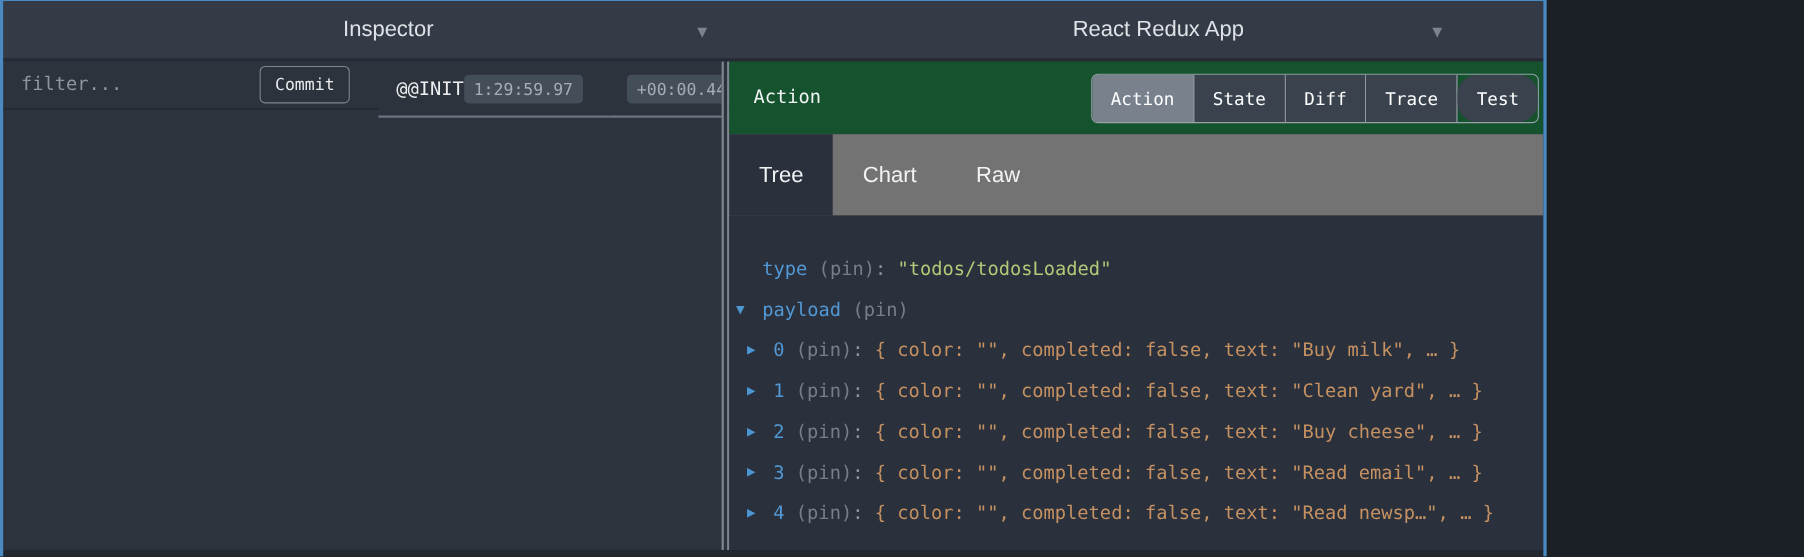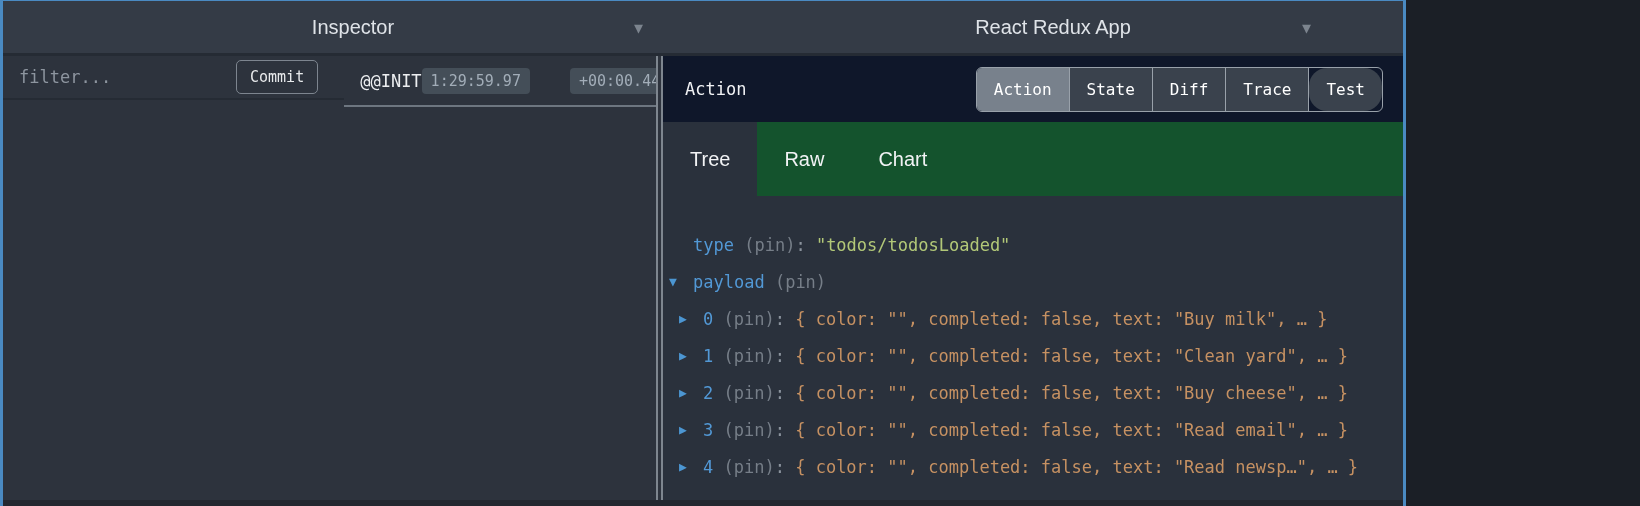--- a/index.html
+++ b/index.html
@@ -36,28 +36,28 @@
   .commit-btn { background:transparent; border:1px solid #7d858f; border-radius:5px; color:#e8eaec; font-size:15px; font-family:inherit; padding:7px 13px; cursor:pointer; }
   .action-row { height:51px; flex:0 0 51px; border-bottom:2px solid #6d7680; display:flex; align-items:center; padding:0 24px 0 16px; cursor:pointer; }
   .action-name { color:#eceef0; font-size:17px; flex:1; }
   .time-badge { background:#444e58; color:#a2adb8; font-size:15px; border-radius:4px; padding:4px 9px; }
 
   
   .divider { width:7px; flex:0 0 7px; background:#2d333d; border-left:2px solid #7e868f; border-right:2px solid #7e868f; cursor:col-resize; }
 
   
   .right-panel { flex:1; display:flex; flex-direction:column; min-width:0; }
-  .rp-header { height:66px; flex:0 0 66px; background:#0f172a; display:flex; align-items:center; padding:0 20px 0 22px; }
+  .rp-header { height:66px; flex:0 0 66px; background:#14532d; display:flex; align-items:center; padding:0 4px 0 22px; }
   .rp-title { color:#f2f3f5; font-size:17px; flex:1; }
   .tab-group { display:flex; border:1px solid #99a1aa; border-radius:6px; overflow:hidden; }
   .tab-btn { background:#3a424d; color:#fff; font-family:inherit; font-size:16px; border:none; border-right:1px solid #99a1aa; padding:12px 17px; cursor:pointer; }
   .tab-btn:last-child { border-right:none;border-radius:18px; }
   .tab-btn.selected { background:#78818c; }
 
-  .subtab-bar { height:74px; flex:0 0 74px; background:#14532d; display:flex; }
+  .subtab-bar { height:74px; flex:0 0 74px; background:#737373; display:flex; }
   .subtab { display:flex; align-items:center; padding:0 27px; font-family:"Liberation Sans",sans-serif; font-size:20px; color:#f2f3f5; cursor:pointer; }
   .subtab.selected { background:#2a313c; }
 
   .tree-content { flex:1; background:#2a313c; padding-top:30px; overflow:hidden; }
   .tree-row { height:37px; display:flex; align-items:center; font-size:17px; white-space:pre; cursor:pointer; }
   .tree-row.row-type   { padding-left:30px; }
   .tree-row.row-payload{ padding-left:6px; }
   .tree-row.row-item   { padding-left:16px; }
   .tw-arrow { color:#4c96d2; font-size:13px; width:24px; flex:0 0 24px; text-align:left; }
   .tw-key { color:#5298d5; }
@@ -114,24 +114,24 @@
           <button class="tab-btn">Trace</button>
           <button class="tab-btn">Test</button>
         </div>
       </div>
 
       <div class="subtab-bar">
         <div class="subtab selected">
           <span>Tree</span>
         </div>
         <div class="subtab">
-          <span>Raw</span>
+          <span>Chart</span>
         </div>
         <div class="subtab">
-          <span>Chart</span>
+          <span>Raw</span>
         </div>
       </div>
 
       <div class="tree-content">
 
         <div class="tree-row row-type">
           <span class="tw-key">type</span><span> </span><span class="tw-pin">(pin)</span><span class="tw-colon">:</span><span> </span><span class="tw-string">"todos/todosLoaded"</span>
         </div>
 
         <div class="tree-row row-payload">

